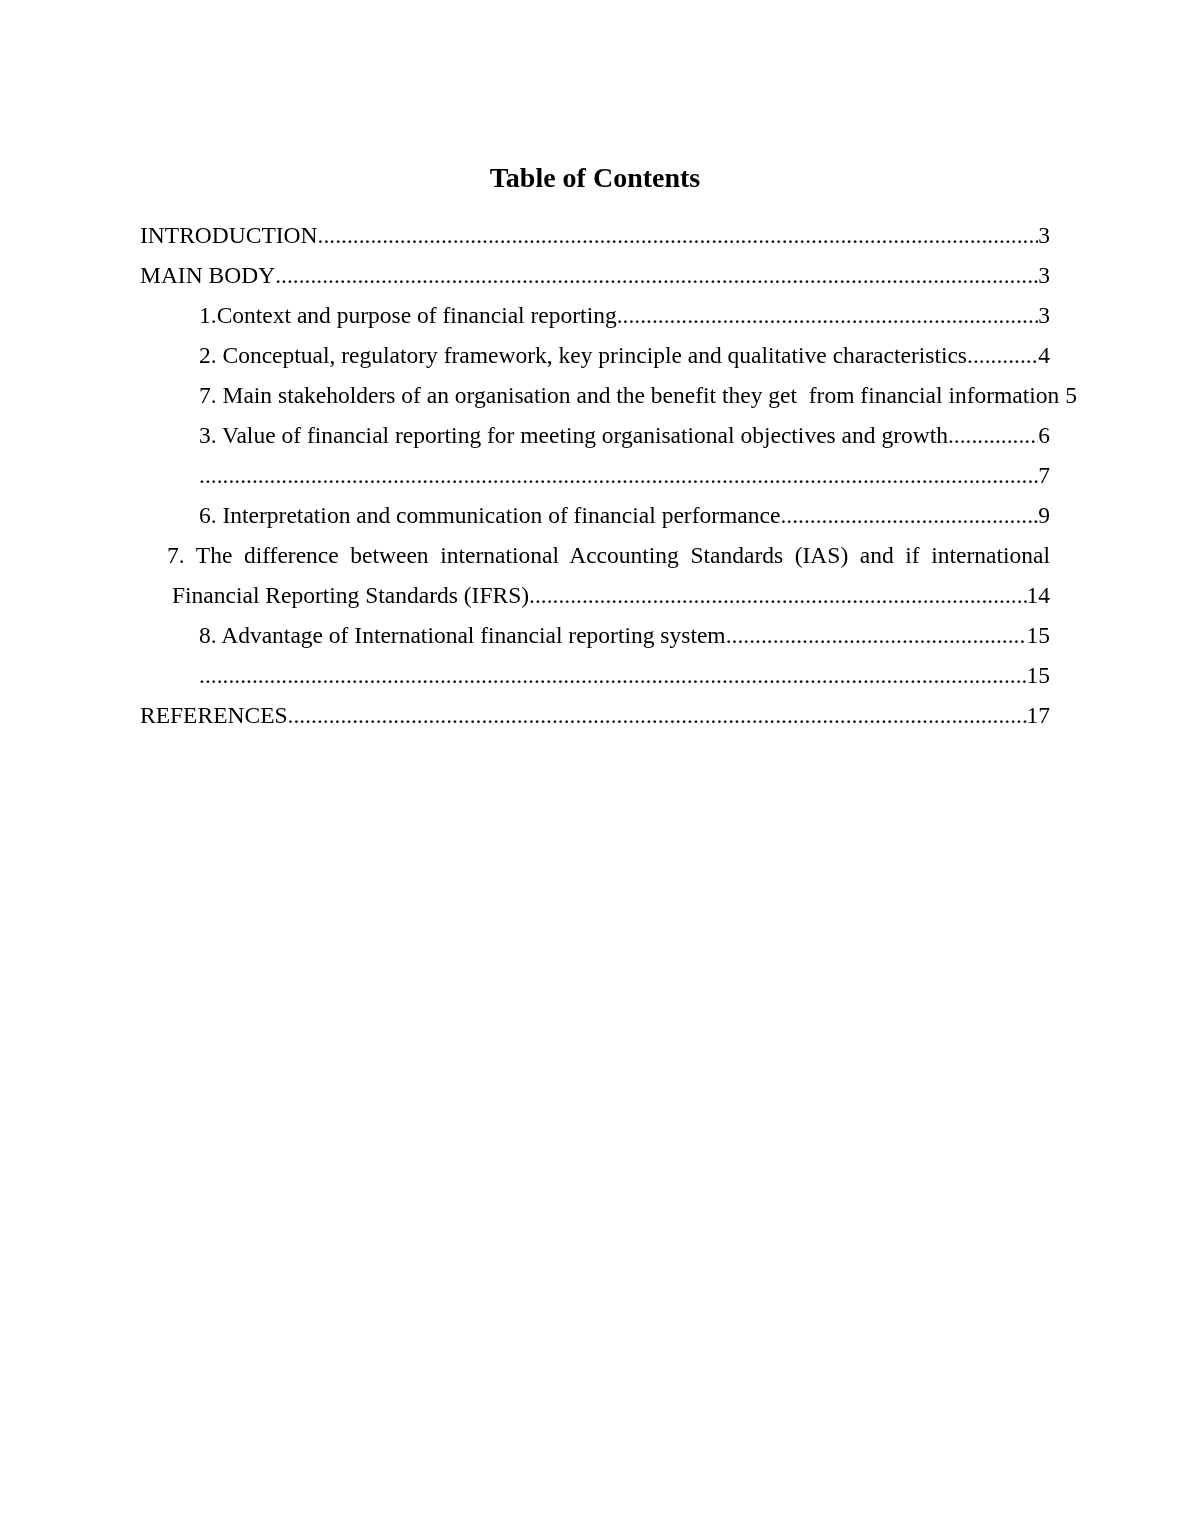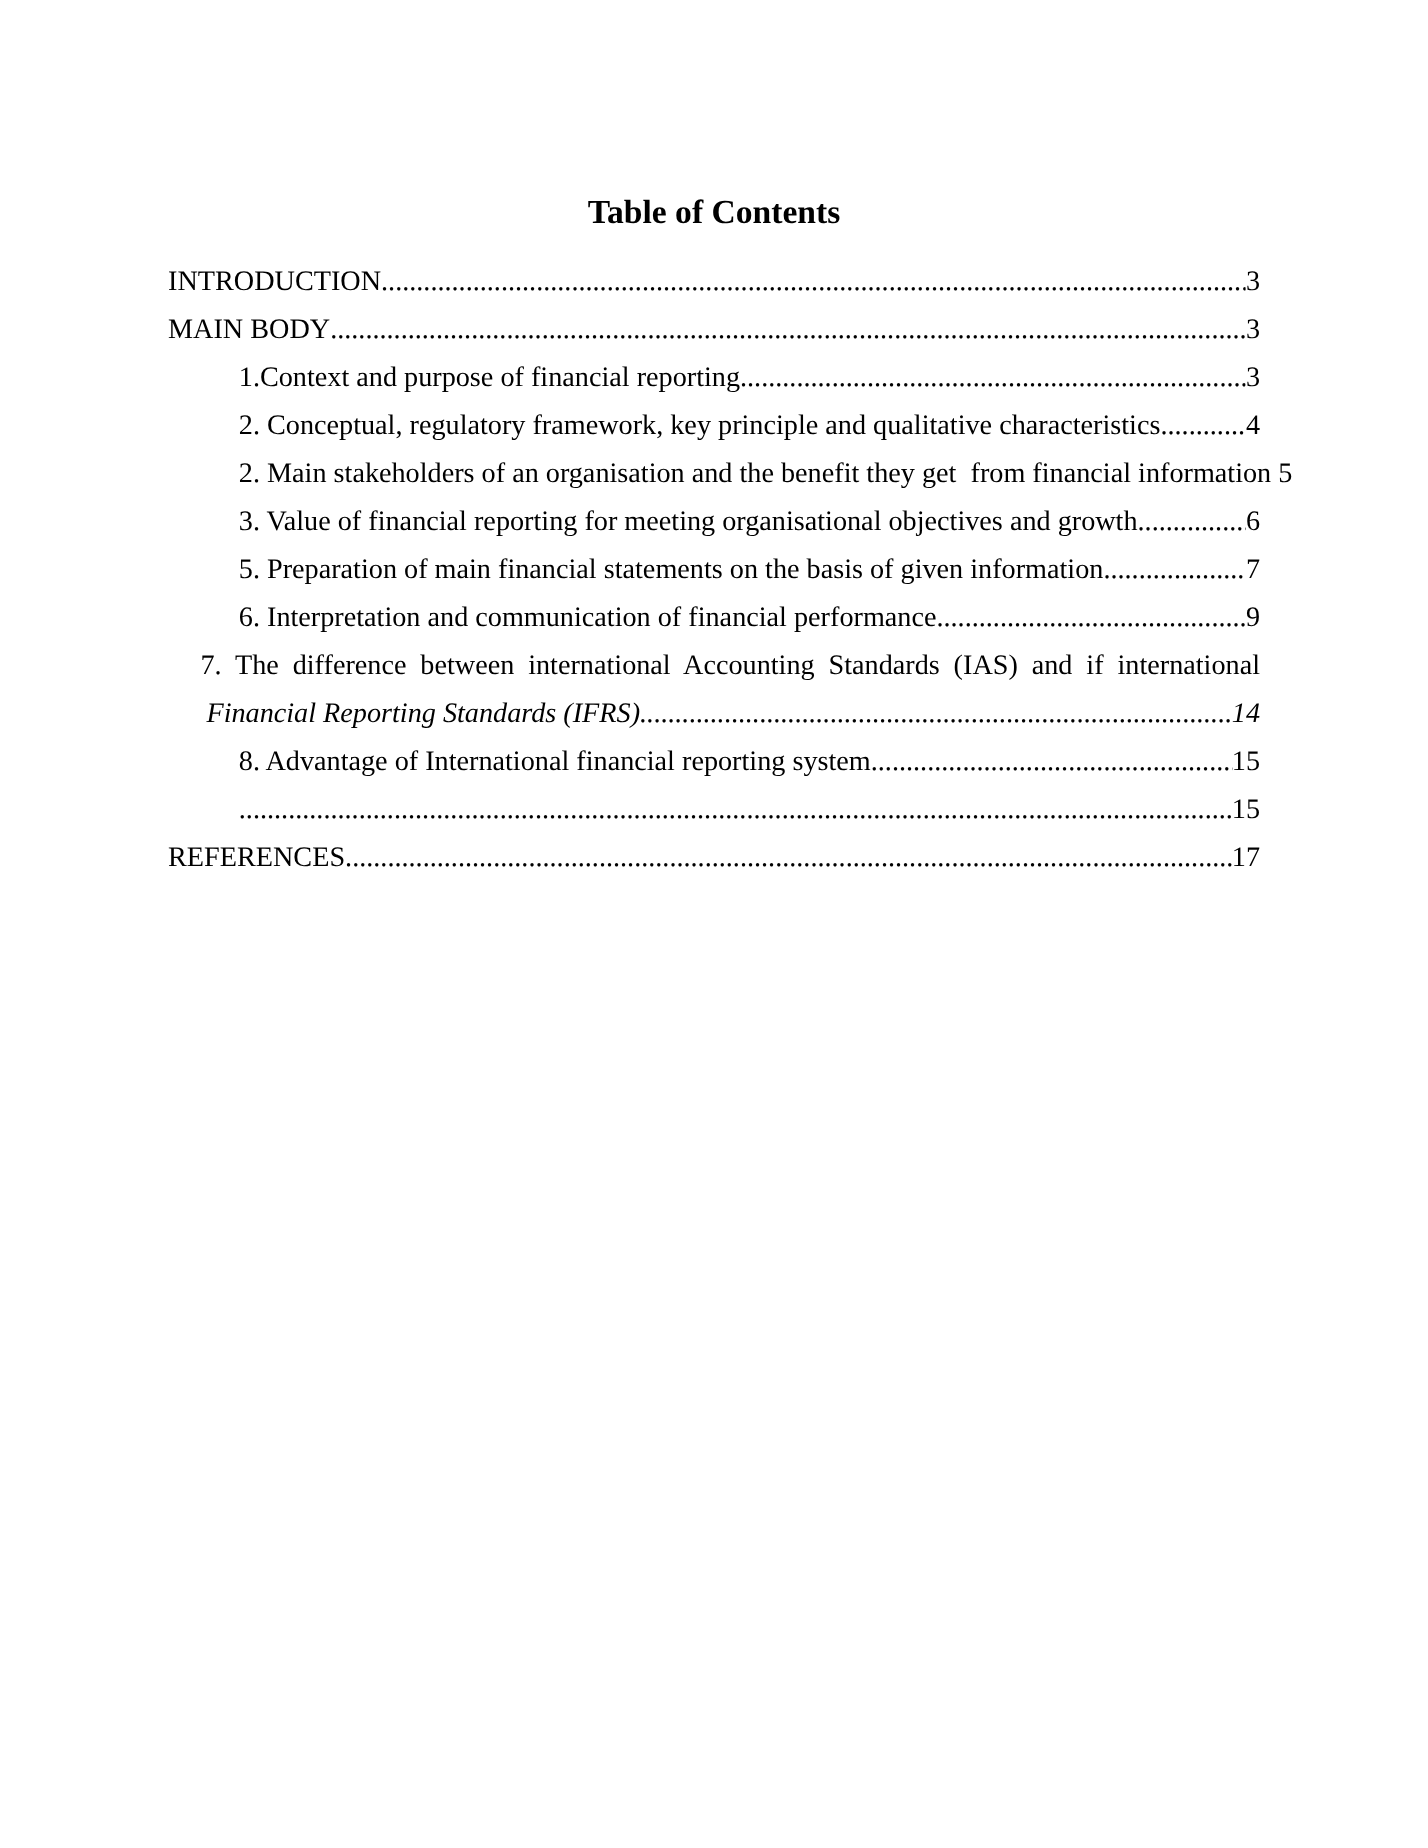--- a/index.html
+++ b/index.html
@@ -43,21 +43,21 @@
   }
   .toc-entry { margin: 0; }
   .toc-line {
     display: flex;
     align-items: center;
     line-height: 40px;
   }
   
   .lvl1 > .toc-line { padding-left: 27px; margin-left: 32px; }
   
-  .lvl1.wrapped > .toc-line { padding-left: 0; font-style: italic; }
+  .lvl1.wrapped > .toc-line { padding-left: 0; }
   .toc-wrapline {
     line-height: 40px;
     padding-left: 27px;
     text-align: justify;
     text-align-last: justify;
   }
   .toc-label {
     flex: 0 0 auto;
     white-space: pre;
   }
@@ -105,35 +105,34 @@
         </div>
         <div class="toc-entry lvl1">
           <div class="toc-line">
             <span class="toc-label">2. Conceptual, regulatory framework, key principle and qualitative characteristics</span>
             <span class="toc-leader"></span>
             <span class="toc-page">4</span>
           </div>
         </div>
         <div class="toc-entry lvl1">
           <div class="toc-line">
-            <span class="toc-label">2. Main stakeholders of an organisation and the benefit they get  from financial information</span>
+            <span class="toc-label">7. Main stakeholders of an organisation and the benefit they get  from financial information</span>
             <span class="toc-leader"></span>
             <span class="toc-page"> 5</span>
           </div>
         </div>
         <div class="toc-entry lvl1">
           <div class="toc-line">
             <span class="toc-label">3. Value of financial reporting for meeting organisational objectives and growth</span>
             <span class="toc-leader"></span>
             <span class="toc-page">6</span>
           </div>
         </div>
         <div class="toc-entry lvl1">
           <div class="toc-line">
-            <span class="toc-label">5. Preparation of main financial statements on the basis of given information</span>
             <span class="toc-leader"></span>
             <span class="toc-page">7</span>
           </div>
         </div>
         <div class="toc-entry lvl1">
           <div class="toc-line">
             <span class="toc-label">6. Interpretation and communication of financial performance</span>
             <span class="toc-leader"></span>
             <span class="toc-page">9</span>
           </div>

